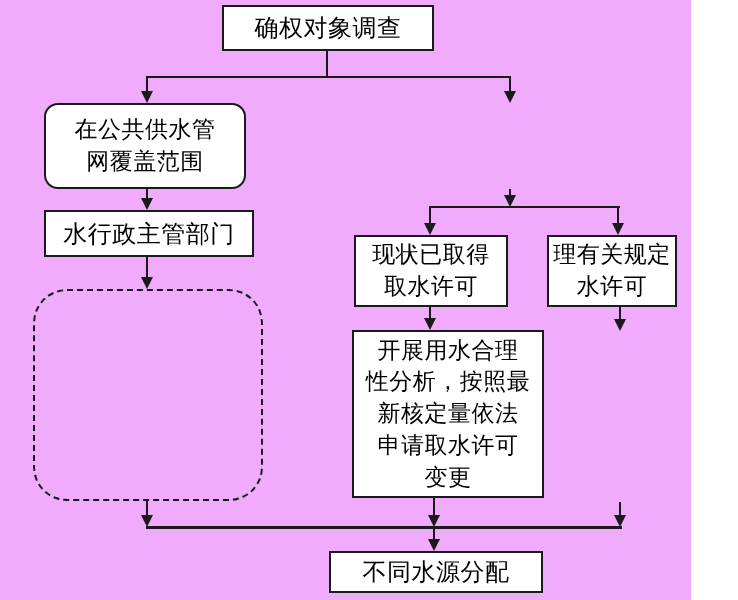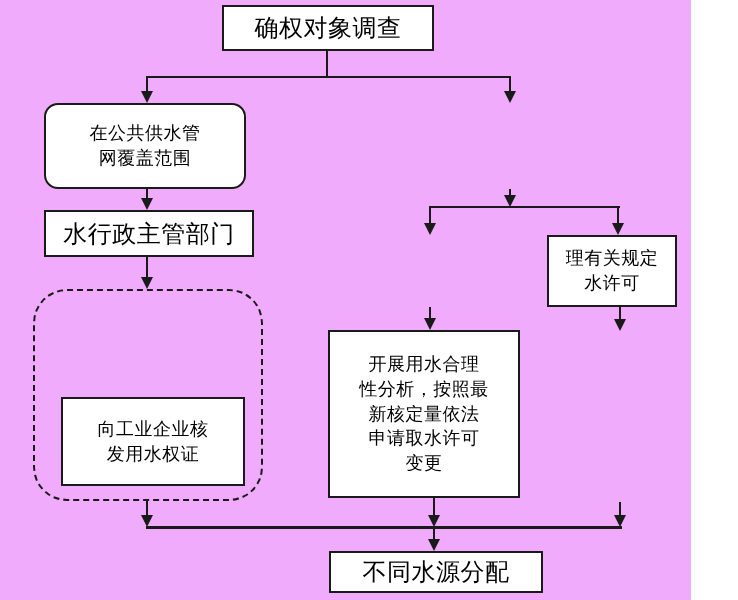--- a/index.html
+++ b/index.html
@@ -15,21 +15,21 @@
   .node {
     position: absolute;
     box-sizing: border-box;
     border: 2px solid #1a1a1a;
     background: #ffffff;
     display: flex;
     align-items: center;
     justify-content: center;
     text-align: center;
     white-space: pre-line;
-    font-size: 18px;
+    font-size: 23px;
     font-weight: 500;
     line-height: 1.38;
     letter-spacing: 0.5px;
   }
   .node.big { font-size: 24px; }
   .rounded { border-radius: 14px; }
   .dashed-group {
     position: absolute;
     box-sizing: border-box;
     border: 2px dashed #1a1a1a;
@@ -56,28 +56,28 @@
 
   <div class="node rounded" style="left:44px;top:103px;width:202px;height:86px">在公共供水管
 网覆盖范围</div>
 
 
   <div class="node big" style="left:44px;top:210px;width:210px;height:47px">水行政主管部门</div>
 
   <div class="dashed-group" style="left:33px;top:289px;width:230px;height:212px"></div>
 
 
-  <div class="node" style="left:61px;top:397px;width:184px;height:89px">向工业企业核
-发用水权证</div>
 
+  <div class="node" style="left:354px;top:235px;width:154px;height:72px">现状已取得
+取水许可</div>
 
   <div class="node" style="left:547px;top:235px;width:130px;height:72px">理有关规定
 水许可</div>
 
-  <div class="node" style="left:328px;top:330px;width:192px;height:168px">开展用水合理
+  <div class="node" style="left:352px;top:330px;width:192px;height:168px">开展用水合理
 性分析，按照最
 新核定量依法
 申请取水许可
 变更</div>
 
 
   <div class="node big" style="left:329px;top:551px;width:214px;height:42px">不同水源分配</div>
 
   <div class="vline" style="left:326px;top:51px;height:26px"></div>
   <div class="hline" style="left:146px;top:76px;width:365px"></div>

